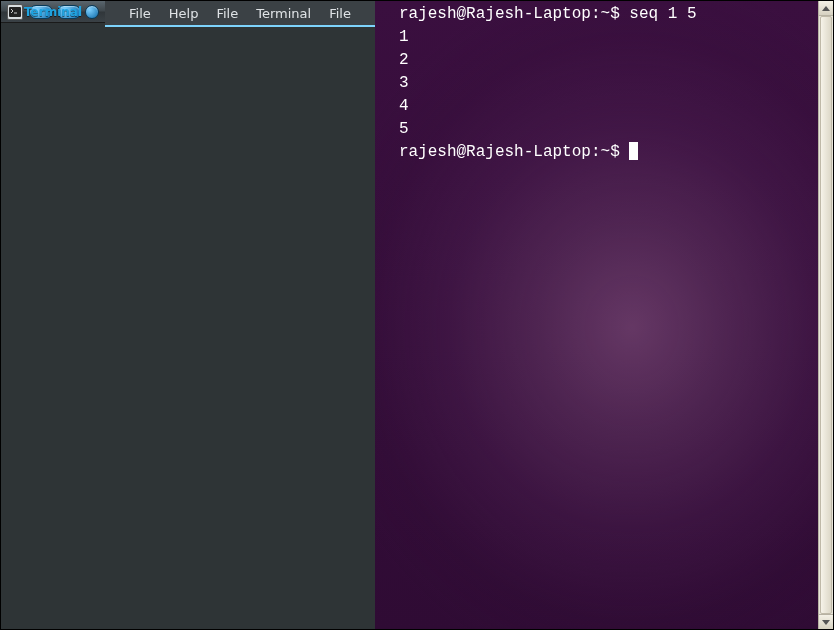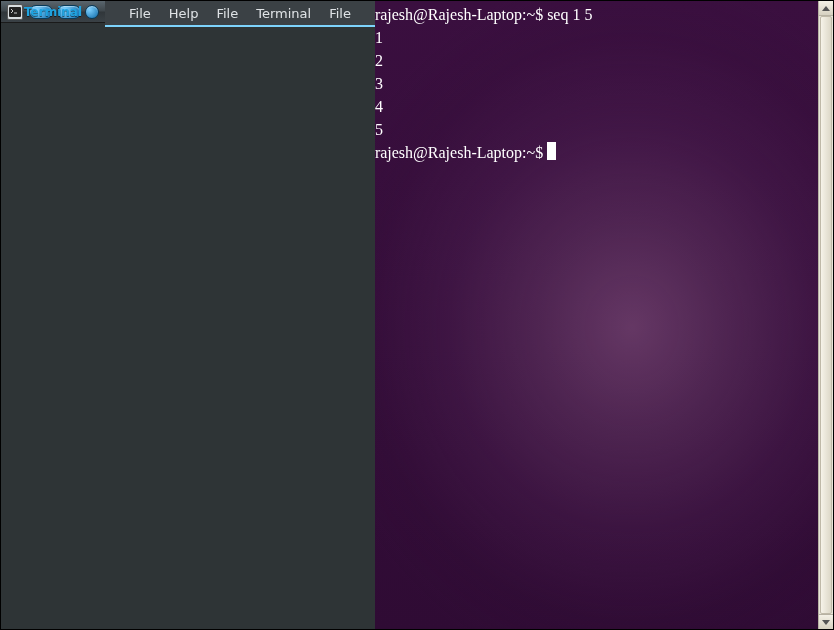--- a/index.html
+++ b/index.html
@@ -96,24 +96,24 @@
     flex: 1;
     background:
       radial-gradient(ellipse 380px 420px at 58% 52%,
         rgba(140, 90, 135, 0.55) 0%,
         rgba(110, 65, 110, 0.45) 25%,
         rgba(85, 40, 90, 0.30) 48%,
         rgba(55, 20, 60, 0.10) 70%,
         rgba(45, 12, 50, 0) 85%),
       linear-gradient(#3a0f3f, #2f0b34);
     color: #ffffff;
-    font-family: Liberation Serif, serif;
+    font-family: Liberation Mono, monospace;
     font-size: 16px;
     line-height: 23px;
-    padding: 2px 0;
+    padding: 2px 24px;
     position: relative;
     overflow: hidden;
   }
   .prompt-line { white-space: pre; }
   .prompt-user { color: #ffffff; }
   .cursor-block {
     display: inline-block;
     width: 9px;
     height: 18px;
     background: #ffffff;

